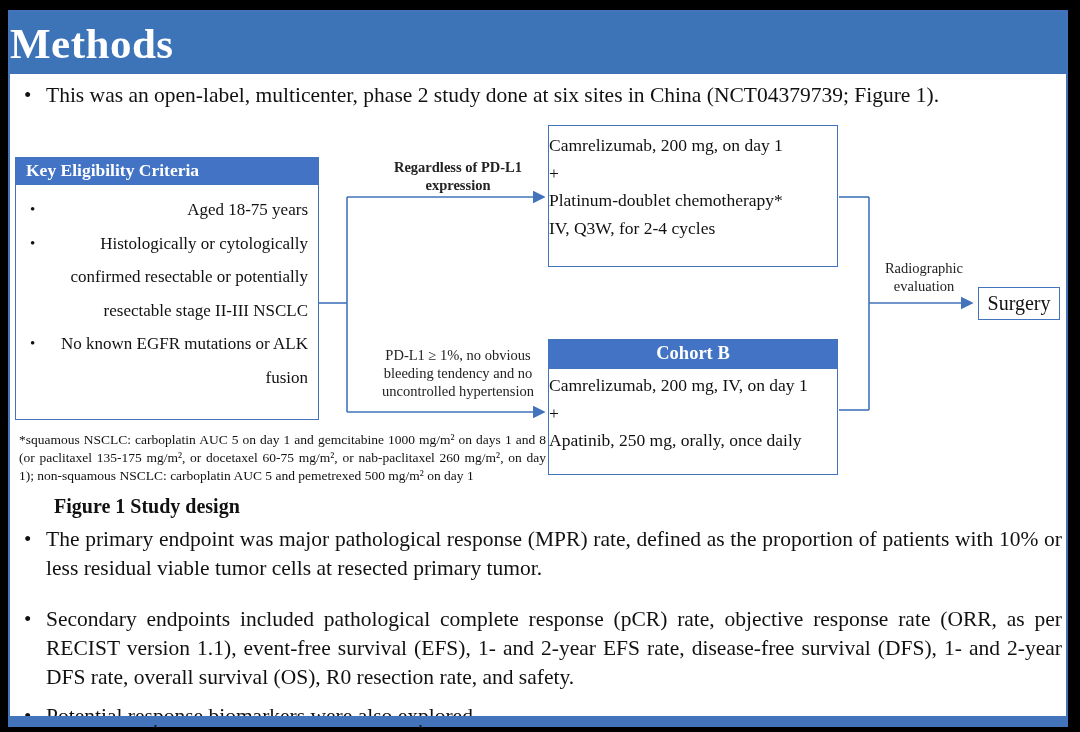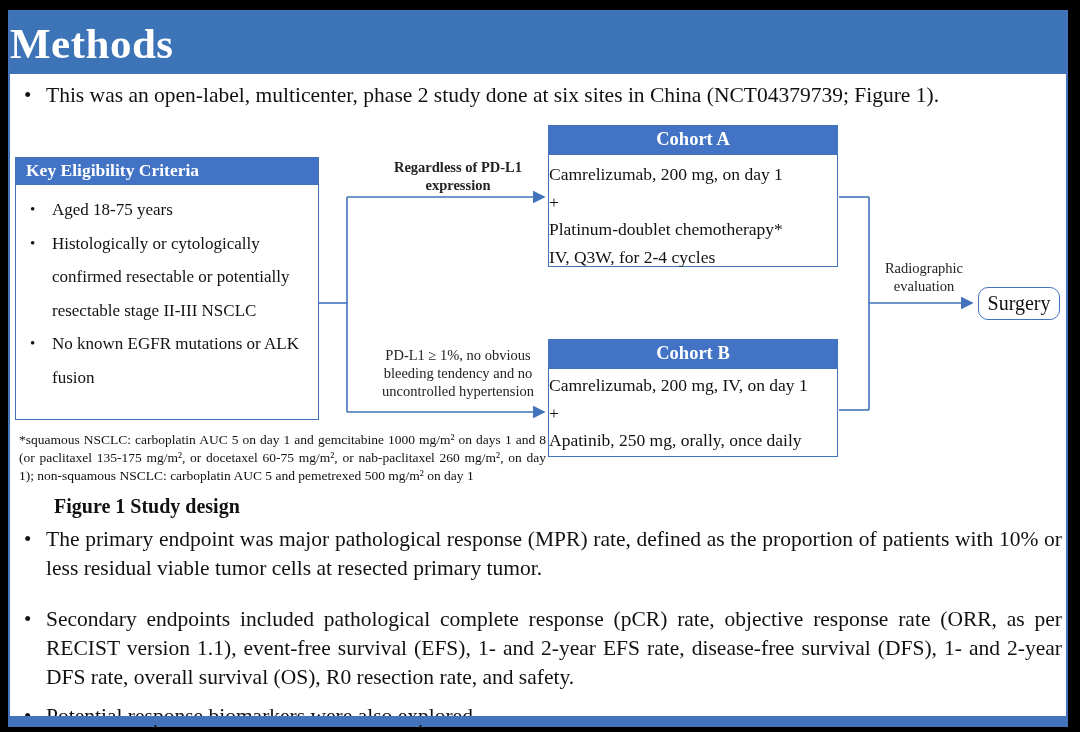--- a/index.html
+++ b/index.html
@@ -18,34 +18,34 @@
   .bullet-text{font-size:21.5px;line-height:29px;text-align:justify;}
 
   .intro{left:14px;top:69px;width:1036px;}
 
   
   .dbox{position:absolute;background:#fff;border:1.5px solid #4273bb;z-index:2;}
   .dbox .dhead{background:#4273c4;color:#fff;font-weight:bold;text-align:center;
                border-bottom:1.5px solid #4273bb;}
   .elig{left:5px;top:145px;width:304px;height:263px;}
   .elig .dhead{font-size:17.5px;text-align:left;padding:2px 0 3px 10px;}
-  .elig ul{margin:8px 0 0 0;padding:0 10px 0 14px;list-style:none;}
+  .elig ul{margin:8px 0 0 0;padding:0 10px 0 14px;list-style:none;text-align:right;}
   .elig li{position:relative;padding-left:22px;font-size:17px;line-height:33.5px;}
   .elig li::before{content:"•";position:absolute;left:0;top:0;font-size:15px;}
 
   .cohort{left:538px;width:290px;}
   .cohort .dhead{font-size:18.5px;padding:3px 0 4px 0;}
   .cohort .dline{font-size:17.5px;line-height:27.5px;}
   .cohort-a{top:113px;height:142px;}
   .cohort-a .dbody{padding-top:6px;}
-  .cohort-b{top:327px;height:118px;}
+  .cohort-b{top:327px;height:136px;}
   .cohort-b .dbody{padding-top:3px;}
 
   .surgery{left:968px;top:275px;width:82px;height:33px;display:flex;align-items:center;
-           justify-content:center;font-size:20px;border-radius:10px;}
+           justify-content:center;font-size:20px;}
 
   .flow-label{position:absolute;text-align:center;font-size:14.5px;line-height:18px;
               color:#222;z-index:2;}
   .lbl-regardless{left:363px;top:146px;width:170px;font-weight:bold;}
   .lbl-pdl1{left:350px;top:334px;width:196px;}
   .lbl-radio{left:858px;top:247px;width:112px;}
 
   .flow-svg{position:absolute;left:0;top:0;width:1060px;height:717px;z-index:1;}
 
   .footnote{position:absolute;left:9px;top:419px;width:527px;font-size:13.5px;
@@ -96,21 +96,20 @@
       <li>Histologically or cytologically confirmed resectable or potentially resectable stage II-III NSCLC</li>
       <li>No known EGFR mutations or ALK fusion</li>
     </ul>
   </div>
 
   <div class="flow-label lbl-regardless">Regardless of PD-L1 expression</div>
   <div class="flow-label lbl-pdl1">PD-L1 ≥ 1%, no obvious bleeding tendency and no uncontrolled hypertension</div>
   <div class="flow-label lbl-radio">Radiographic evaluation</div>
 
   <div class="dbox cohort cohort-a">
-    <div class="dhead">Cohort A</div>
     <div class="dbody">
       <div class="dline">Camrelizumab, 200 mg, on day 1</div>
       <div class="dline">+</div>
       <div class="dline">Platinum-doublet chemotherapy*</div>
       <div class="dline">IV, Q3W, for 2-4 cycles</div>
     </div>
   </div>
 
   <div class="dbox cohort cohort-b">
     <div class="dhead">Cohort B</div>

